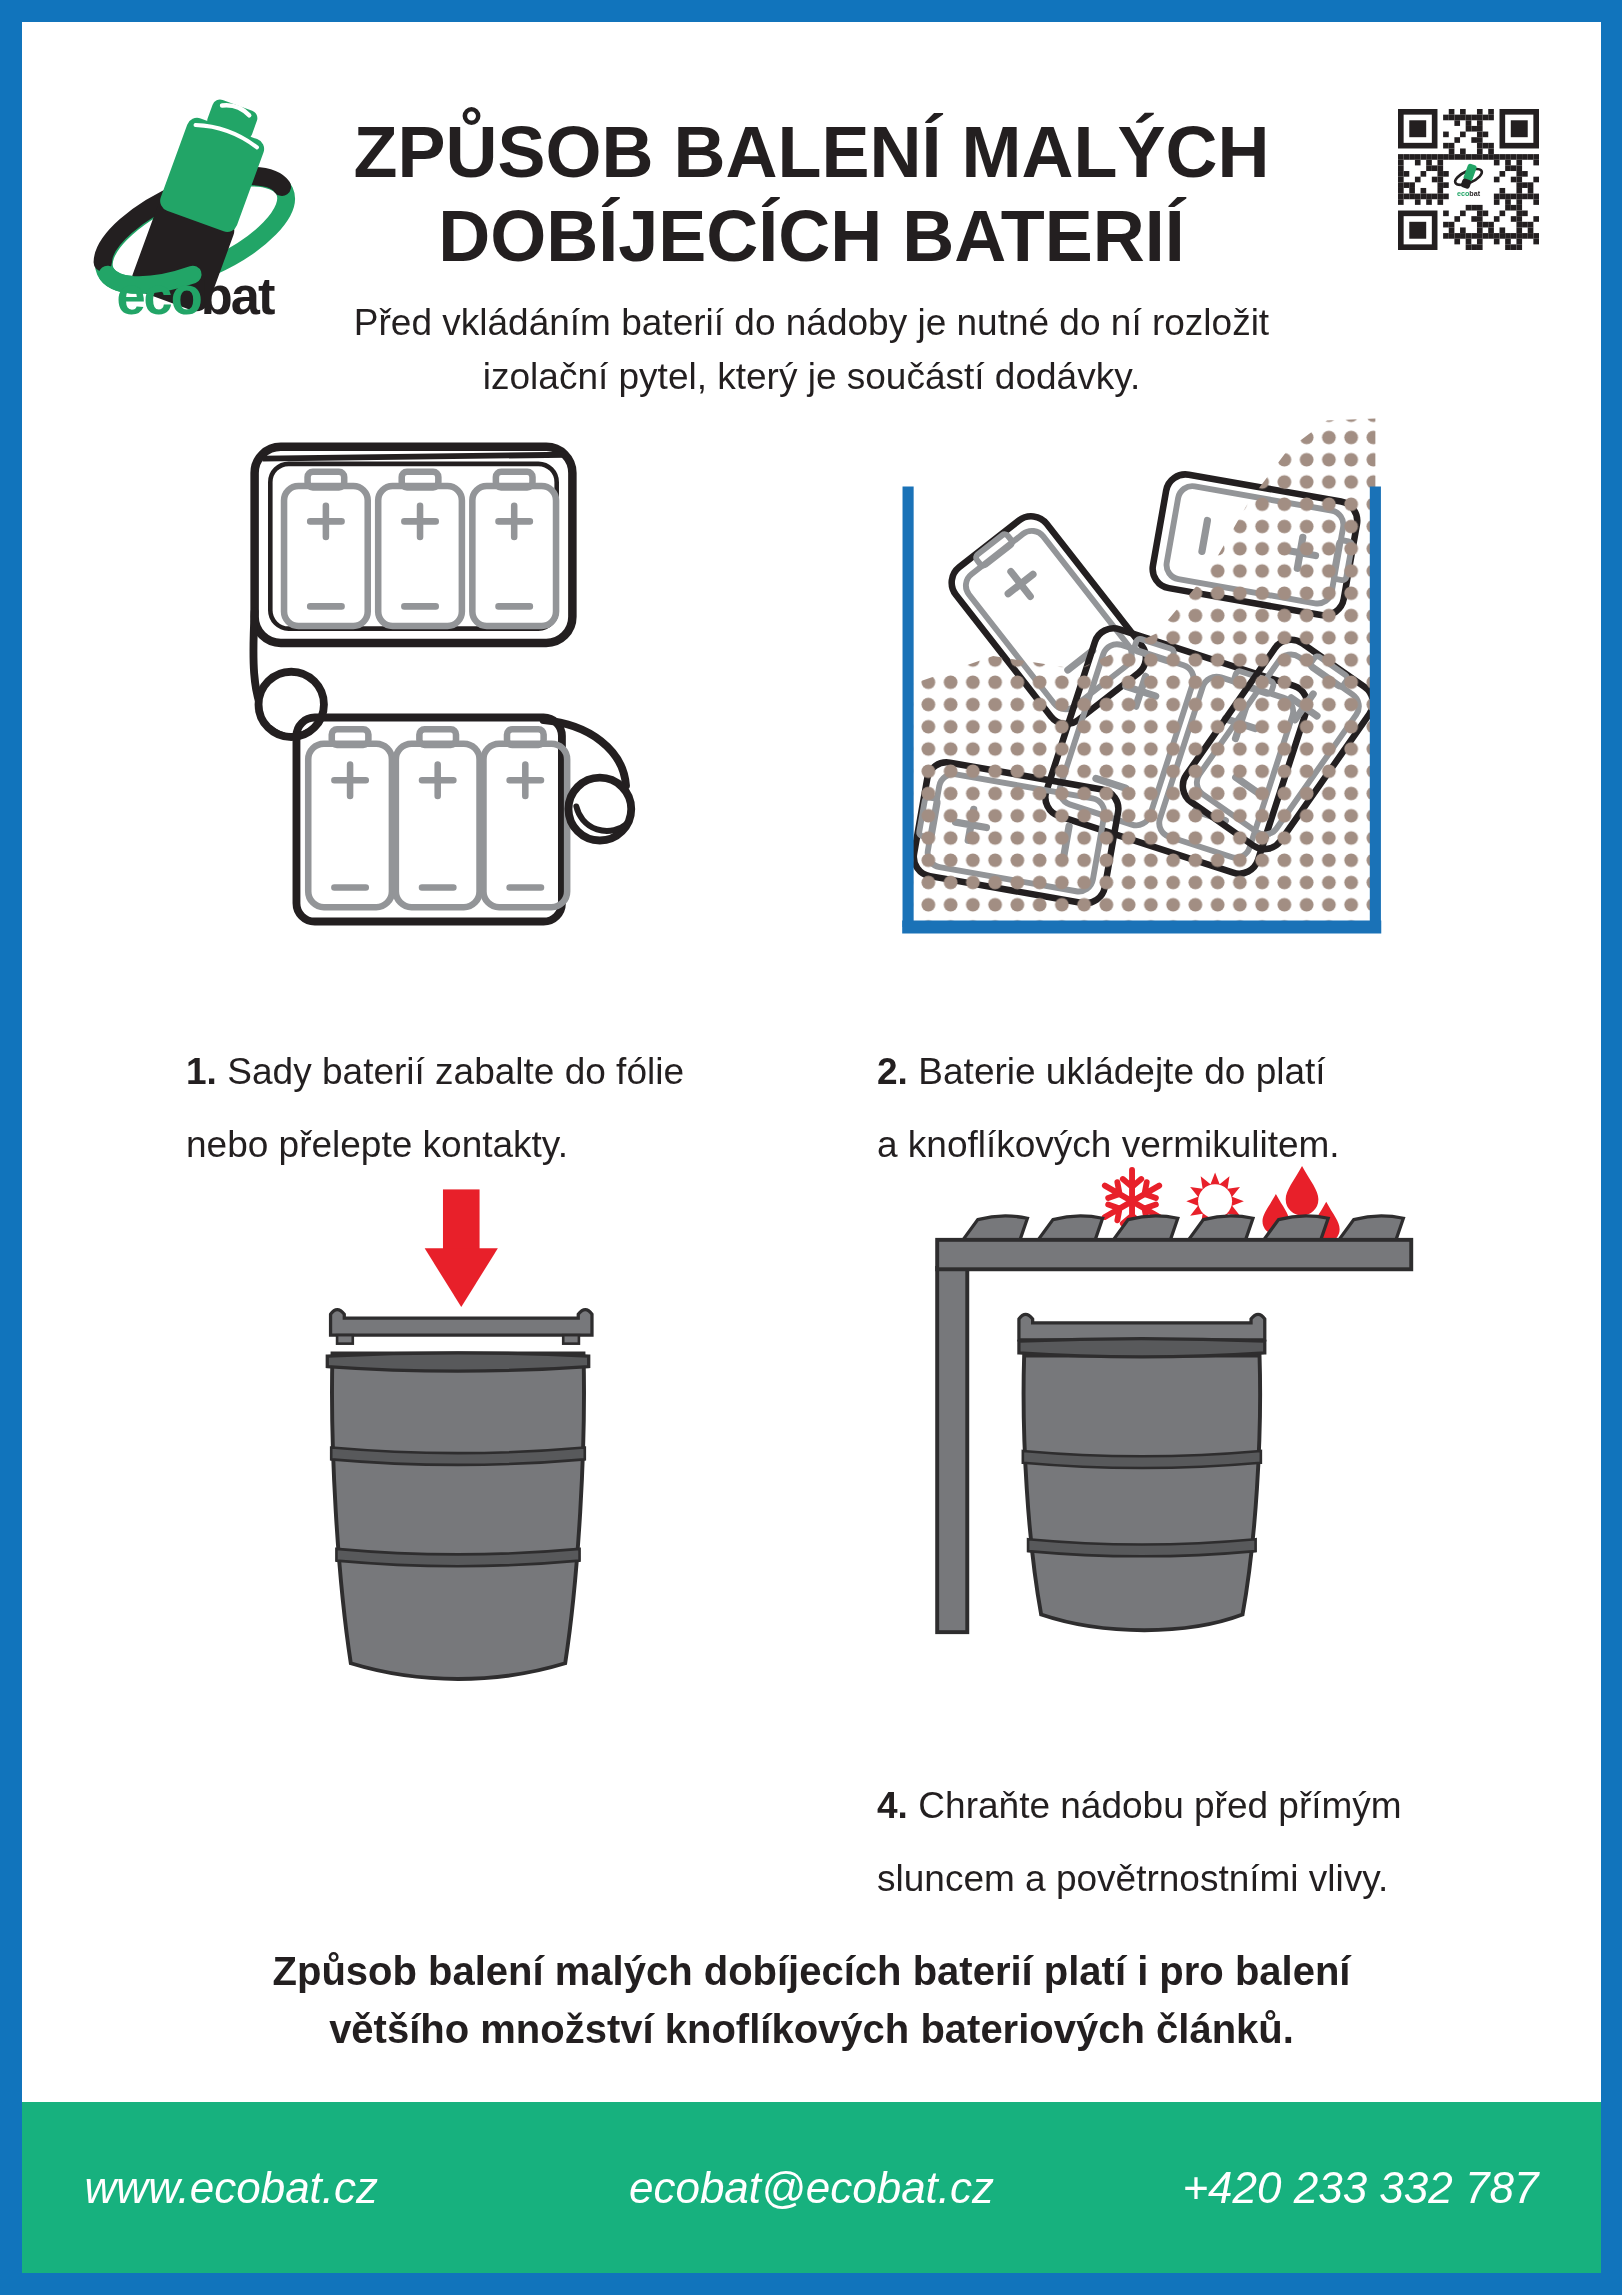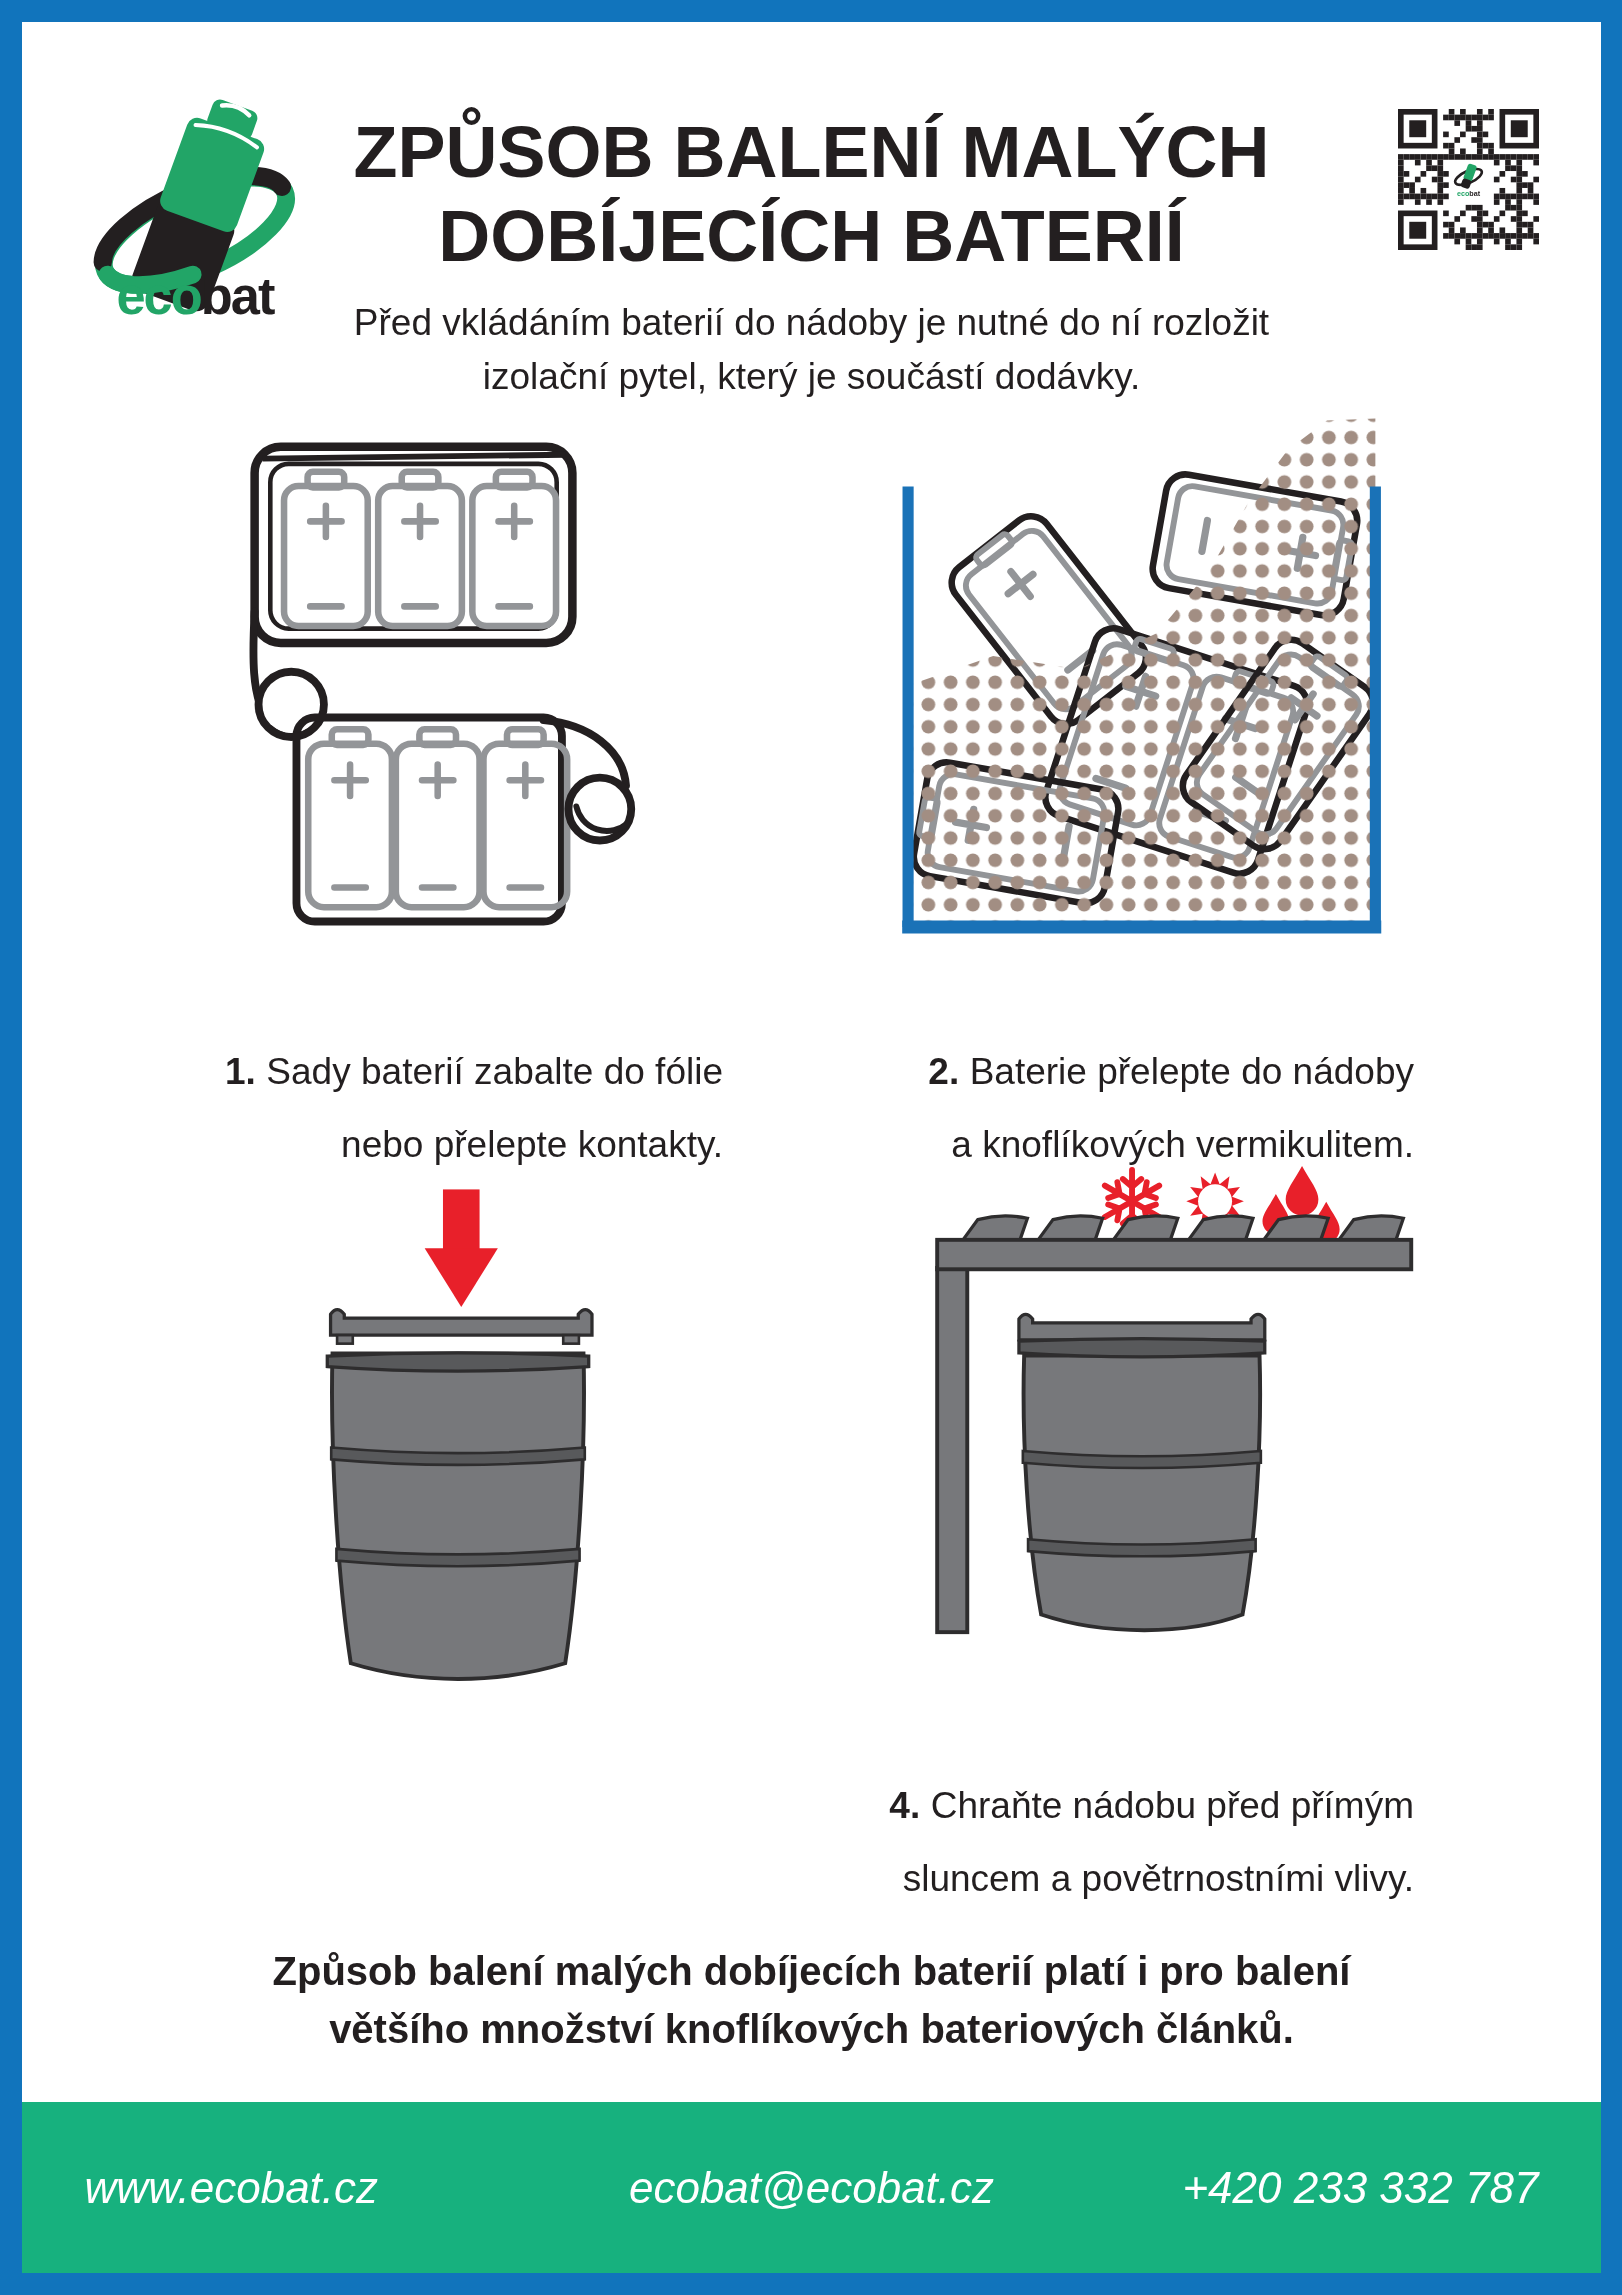--- a/index.html
+++ b/index.html
@@ -15,21 +15,21 @@
   .subtitle{position:absolute;left:0;right:0;top:296px;text-align:center;
             font-size:37px;line-height:54px;}
 
   
   .ill1{position:absolute;left:236px;top:422px;width:406px;height:510px;}
   .ill2{position:absolute;left:895px;top:404px;width:500px;height:550px;}
   .ill3{position:absolute;left:275px;top:1173px;width:366px;height:523px;}
   .ill4{position:absolute;left:913px;top:1163px;width:510px;height:563px;}
 
   
-  .caption{position:absolute;width:537px;text-align:right;font-size:37px;line-height:73px;}
+  .caption{position:absolute;width:537px;text-align:left;font-size:37px;line-height:73px;}
   .cap-1{left:186px;top:1035px;}
   .cap-2{left:877px;top:1035px;}
   .cap-3{left:186px;top:1765px;}
   .cap-4{left:877px;top:1769px;}
   .caption .num{font-weight:bold;margin-right:10.5px;}
 
   .note{position:absolute;left:0;right:0;top:1942px;text-align:center;
         font-weight:bold;font-size:40px;line-height:58px;}
 
   .footer{position:absolute;left:21.6px;right:21.6px;top:2102px;bottom:21.6px;
@@ -396,21 +396,21 @@
       <path d="M734,126 L734,799"></path>
       <path d="M11,799 L743,799" stroke-width="20"></path>
     </g>
   </svg>
 
   <div class="caption cap-1">
     <div><span class="num">1.</span><span>Sady baterií zabalte do fólie</span></div>
     <div>nebo přelepte kontakty.</div>
   </div>
   <div class="caption cap-2">
-    <div><span class="num">2.</span><span>Baterie přelepte do nádoby</span></div>
+    <div><span class="num">2.</span><span>Baterie ukládejte do platí</span></div>
     <div>a knoflíkových vermikulitem.</div>
   </div>
 
   <svg class="ill3" viewBox="0 0 560 800">
     <g class="f-red">
       <rect x="257" y="25" width="56" height="95"></rect>
       <polygon points="229,115 341,115 285,205"></polygon>
     </g>
 
     <g>

